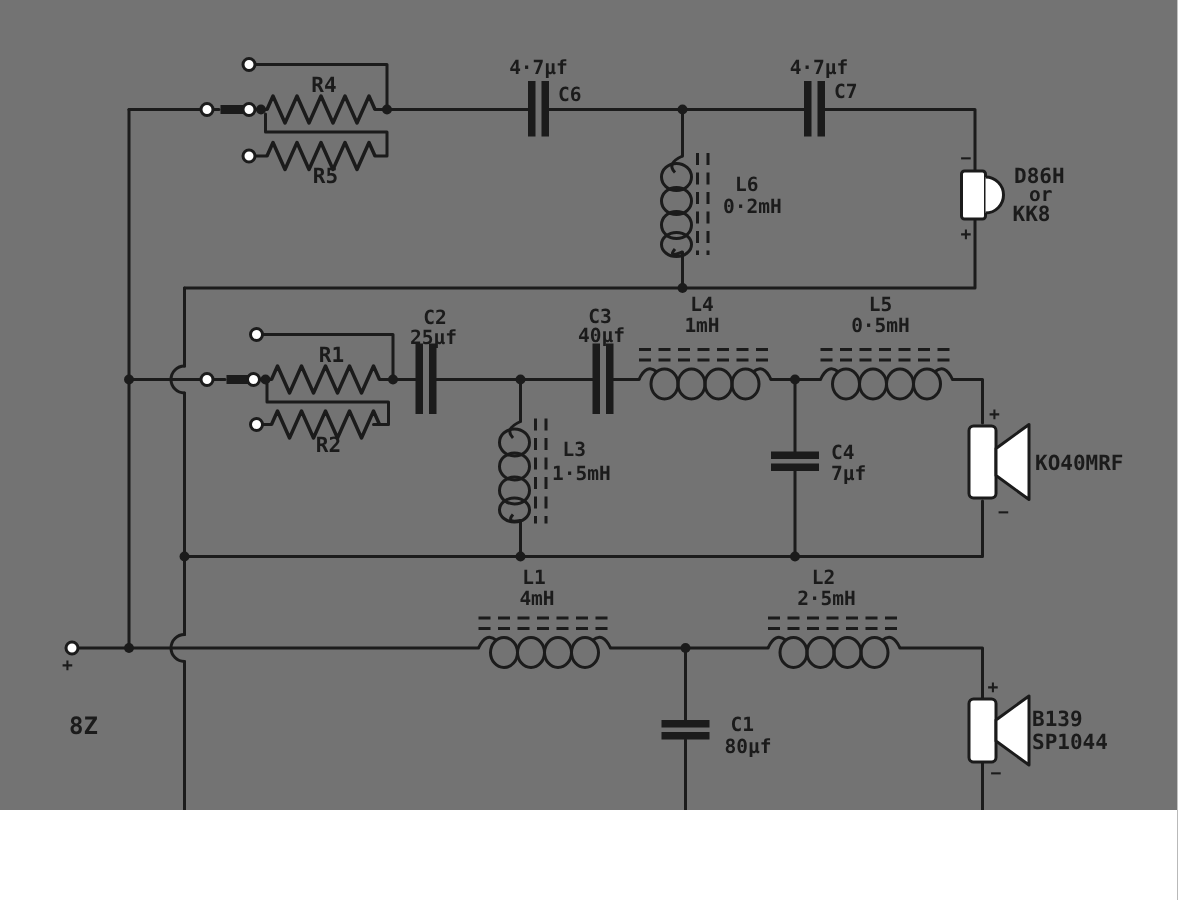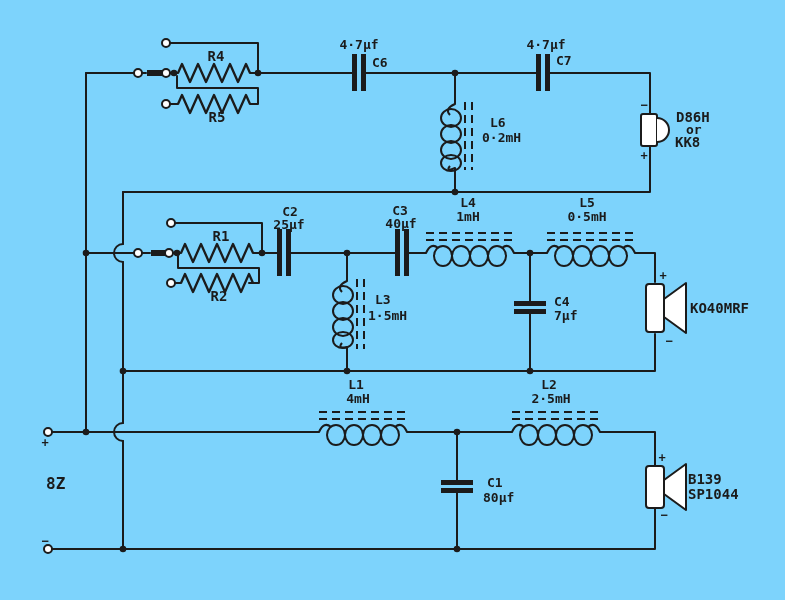--- a/index.html
+++ b/index.html
@@ -1,16 +1,16 @@
 <!DOCTYPE html>
 <html><head>
 <meta charset="utf-8">
 <style>
   html,body{margin:0;padding:0;background:#ffffff;}
-  .page{width:785px;height:600px;background:#7dd3fc;position:relative;overflow:hidden;}
+  .page{width:785px;height:540px;background:#737373;position:relative;overflow:hidden;}
   svg{display:block;}
   .wire{stroke:#1b1b1b;stroke-width:2;fill:none;stroke-linecap:round;stroke-linejoin:round;}
   .zig{stroke:#1b1b1b;stroke-width:2.3;fill:none;stroke-linejoin:round;}
   .coil{stroke:#1b1b1b;stroke-width:2;fill:none;}
   .core{stroke:#1b1b1b;stroke-width:2;fill:none;stroke-dasharray:8 5;}
   .plate{fill:#1b1b1b;stroke:none;}
   .dot{fill:#1b1b1b;stroke:none;}
   .term{fill:#ffffff;stroke:#1b1b1b;stroke-width:2;}
   .link{stroke:#1b1b1b;stroke-width:6;fill:none;}
   .spk{fill:#ffffff;stroke:#1b1b1b;stroke-width:2;stroke-linejoin:round;}

